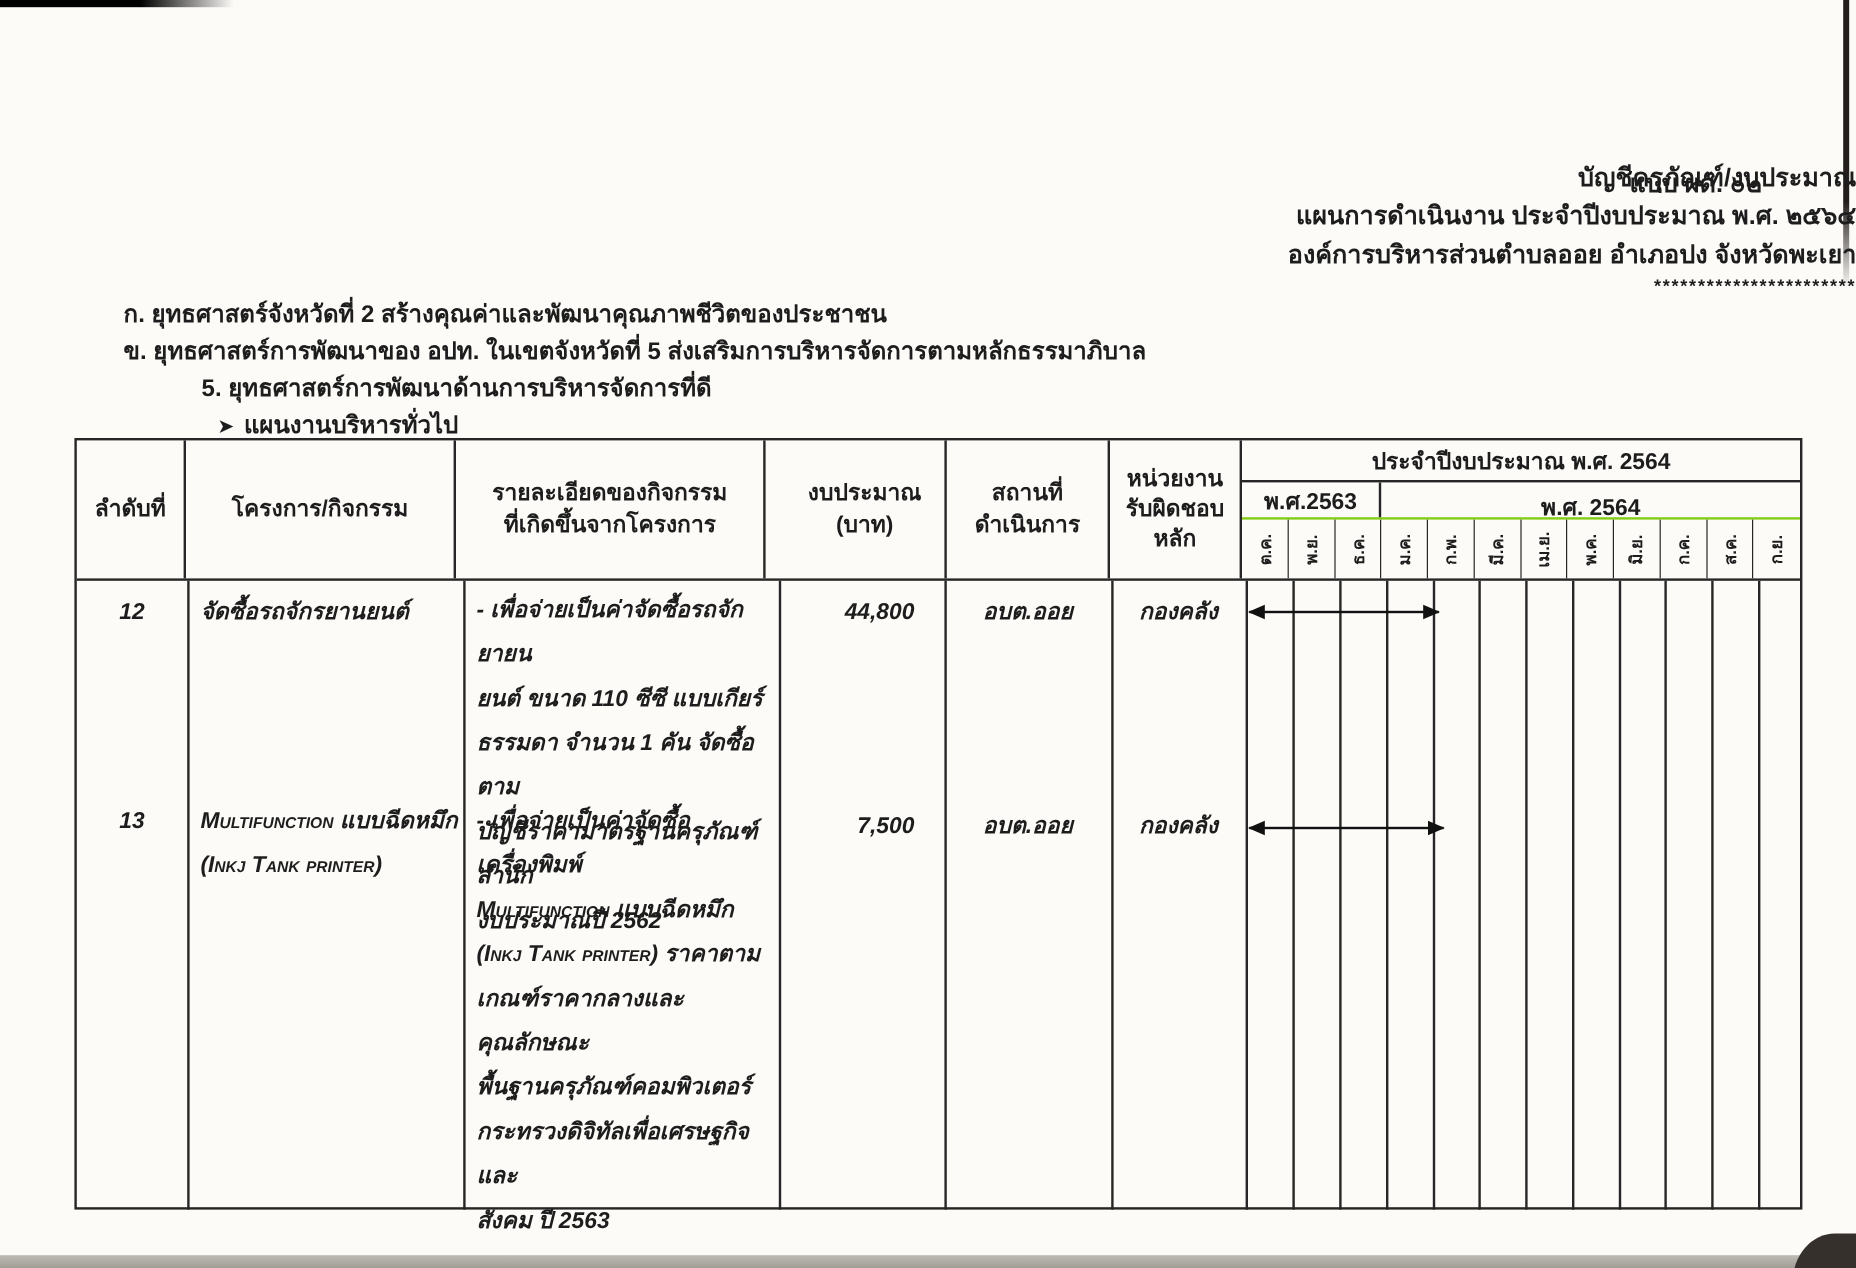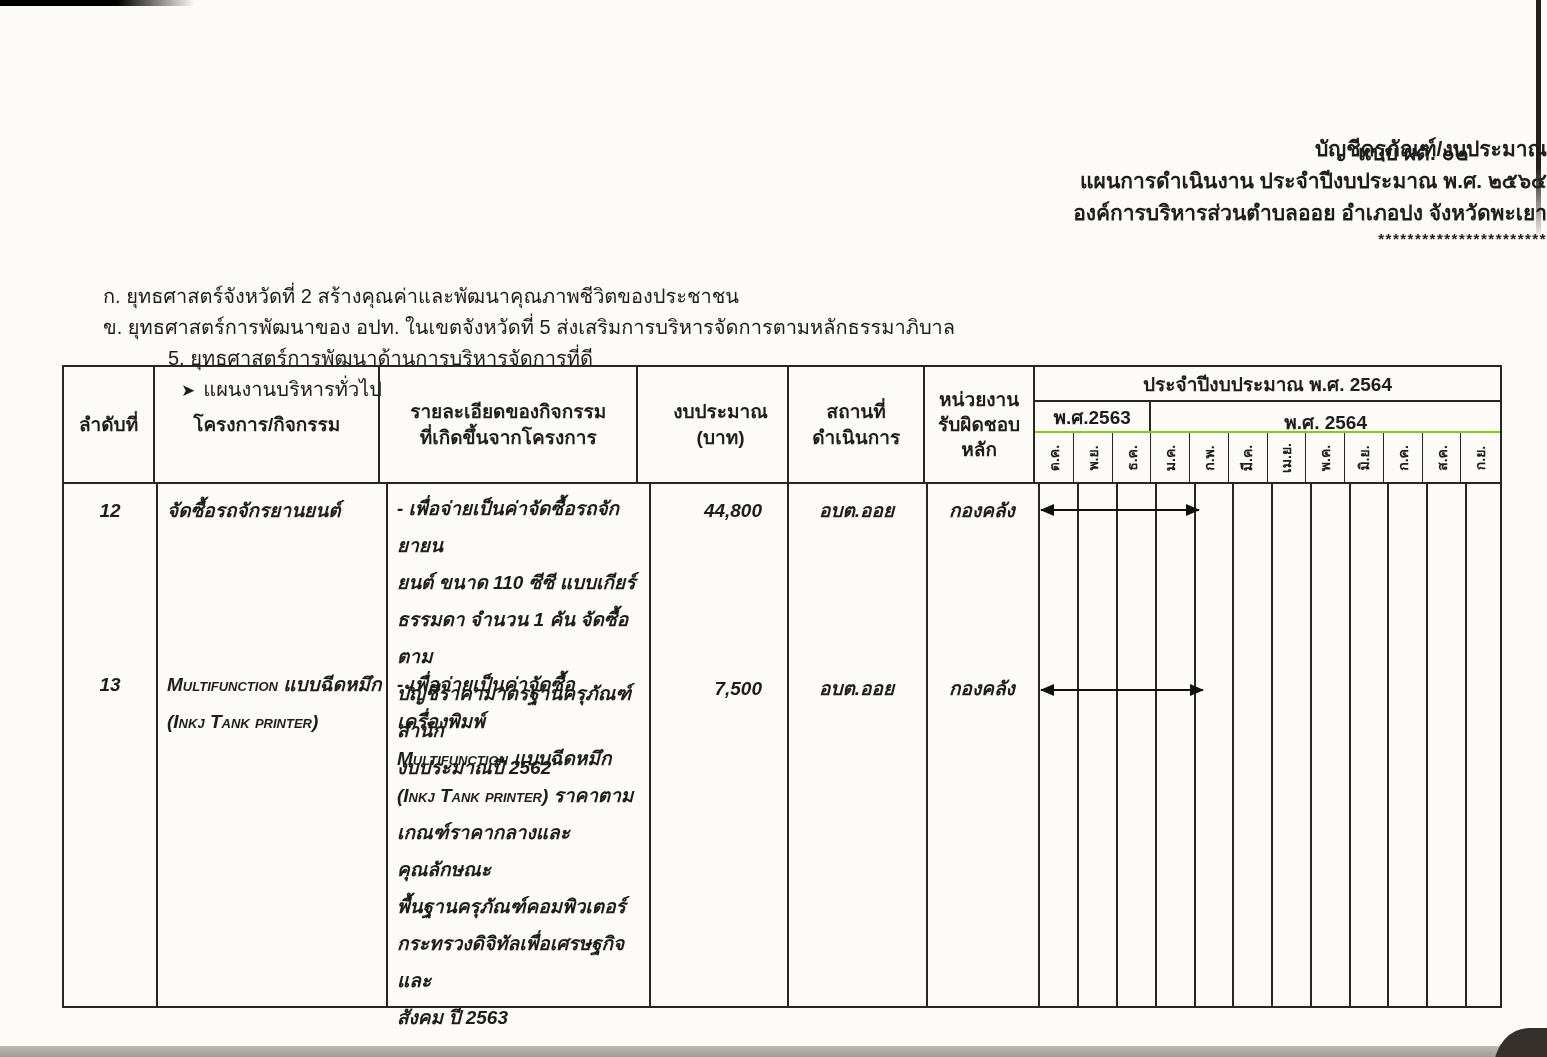--- a/index.html
+++ b/index.html
@@ -20,22 +20,22 @@
   .scan-bottom { position:absolute; left:0; top:1046px; width:1547px; height:11px;
                  background:linear-gradient(to bottom,#b3afa8,#8f8b84); opacity:.85; }
   .scan-blob   { position:absolute; left:1494px; top:1028px; width:70px; height:40px;
                  background:#35302c; border-radius:50% 0 0 0 / 100% 0 0 0; }
 
   
   .form-code { position:absolute; left:1358px; top:136px; font-size:21px; font-weight:700; }
   .titles { position:absolute; left:0; top:133px; width:1547px; text-align:right;
             font-weight:700; font-size:21px; line-height:32px; }
   .titles .sep { font-size:15px; letter-spacing:1.5px; line-height:20px; }
-  .strategies { position:absolute; left:103px; top:247px; font-weight:400; font-size:20px;
-                line-height:31px; white-space:nowrap;margin-top:34px; }
+  .strategies { position:absolute; left:103px; top:247px; font-weight:700; font-size:20px;
+                line-height:31px; white-space:nowrap; }
   .strategies .ind1 { padding-left:65px; }
   .strategies .ind2 { padding-left:78px; }
   .plan-marker { font-size:17px; margin-right:8px; }
 
   
   .ptable { position:absolute; left:62px; top:365px; width:1440px; height:643px;
             border:2px solid #262626; }
   .thead { display:flex; height:117px; border-bottom:2px solid #262626;
            font-weight:700; font-size:19px; }
   .hcell { border-right:2px solid #262626; display:flex; flex-direction:column;

